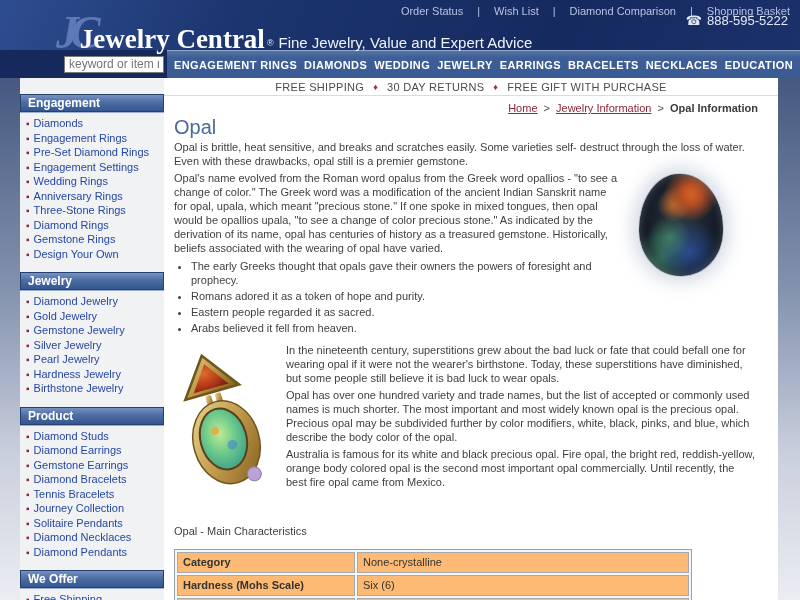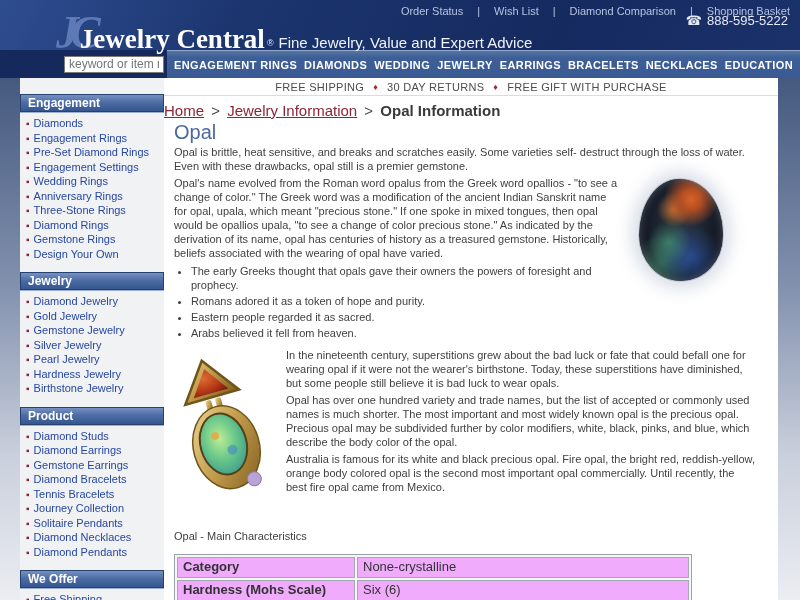--- a/index.html
+++ b/index.html
@@ -55,21 +55,21 @@
   .sb-items a { display:block; font-size:11px; color:#2646a3; text-decoration:none;
     padding:1px 0 2px; line-height:11.5px; white-space:nowrap; }
   .sb-items a::before { content:"▪"; color:#8b2332; margin-right:4px; font-size:10px; }
 
   
   .main { flex:1; background:#fff; overflow:hidden; }
   .promo-bar { height:18px; display:flex; align-items:center; justify-content:center;
     gap:9px; font-size:11px; color:#4c4c4c; border-bottom:1px solid #dcdcdc;
     letter-spacing:.3px; }
   .promo-bar .diamond { color:#a12b3d; font-size:9px; }
-  .breadcrumb { font-size:15px; color:#4c4c4c; padding:6px 20px 0 0; }
+  .breadcrumb { text-align:right; font-size:11px; color:#4c4c4c; padding:6px 20px 0 0; }
   .breadcrumb a { color:#8b2433; text-decoration:underline; }
   .breadcrumb .sep { margin:0 3px; }
   .breadcrumb .current { font-weight:bold; color:#3a3a3a; }
 
   .article { padding:0 20px 0 10px; font-size:11px; color:#3f3f3f; line-height:14px; }
   .page-title { font-size:20px; color:#4a6b9d; font-weight:normal; margin:6px 0 6px; }
   .article p { margin:0 0 3px; }
   .beliefs { margin:2px 0 7px; padding-left:17px; }
   .beliefs li { padding:1px 0; }
   .p-superstition { margin:3px 0 14px; }
@@ -85,21 +85,21 @@
       radial-gradient(circle at 42% 30%, rgba(220,125,50,.85) 0%, rgba(220,125,50,0) 20%),
       radial-gradient(circle at 36% 62%, rgba(70,150,115,.7) 0%, rgba(70,150,115,0) 26%),
       radial-gradient(circle at 60% 76%, rgba(45,85,165,.8) 0%, rgba(45,85,165,0) 34%),
       radial-gradient(circle at 28% 82%, rgba(80,170,125,.55) 0%, rgba(80,170,125,0) 28%),
       radial-gradient(ellipse at 50% 45%, #2c3642 0%, #161d29 55%, #0a0f16 100%); }
 
   .pendant-photo { float:left; width:98px; height:156px; margin:2px 16px 2px -2px; }
 
   .table-caption { clear:both; padding-top:21px; margin-bottom:11px; }
   .chars { border-spacing:2px; border:1px solid #9aa0a8; background:#f6f6f6; }
-  .chars td { border:1px solid #a3a9b1; background:#f0abfc; padding:2px 5px 3px; font-size:13px;
+  .chars td { border:1px solid #a3a9b1; background:#fdba74; padding:2px 5px 3px; font-size:11px;
     color:#333; }
   .chars td.lbl { width:178px; font-weight:bold; }
   .chars td.val { width:332px; }
 </style>
 </head>
 <body>
 
 <div class="page">
 
   <div class="header">

